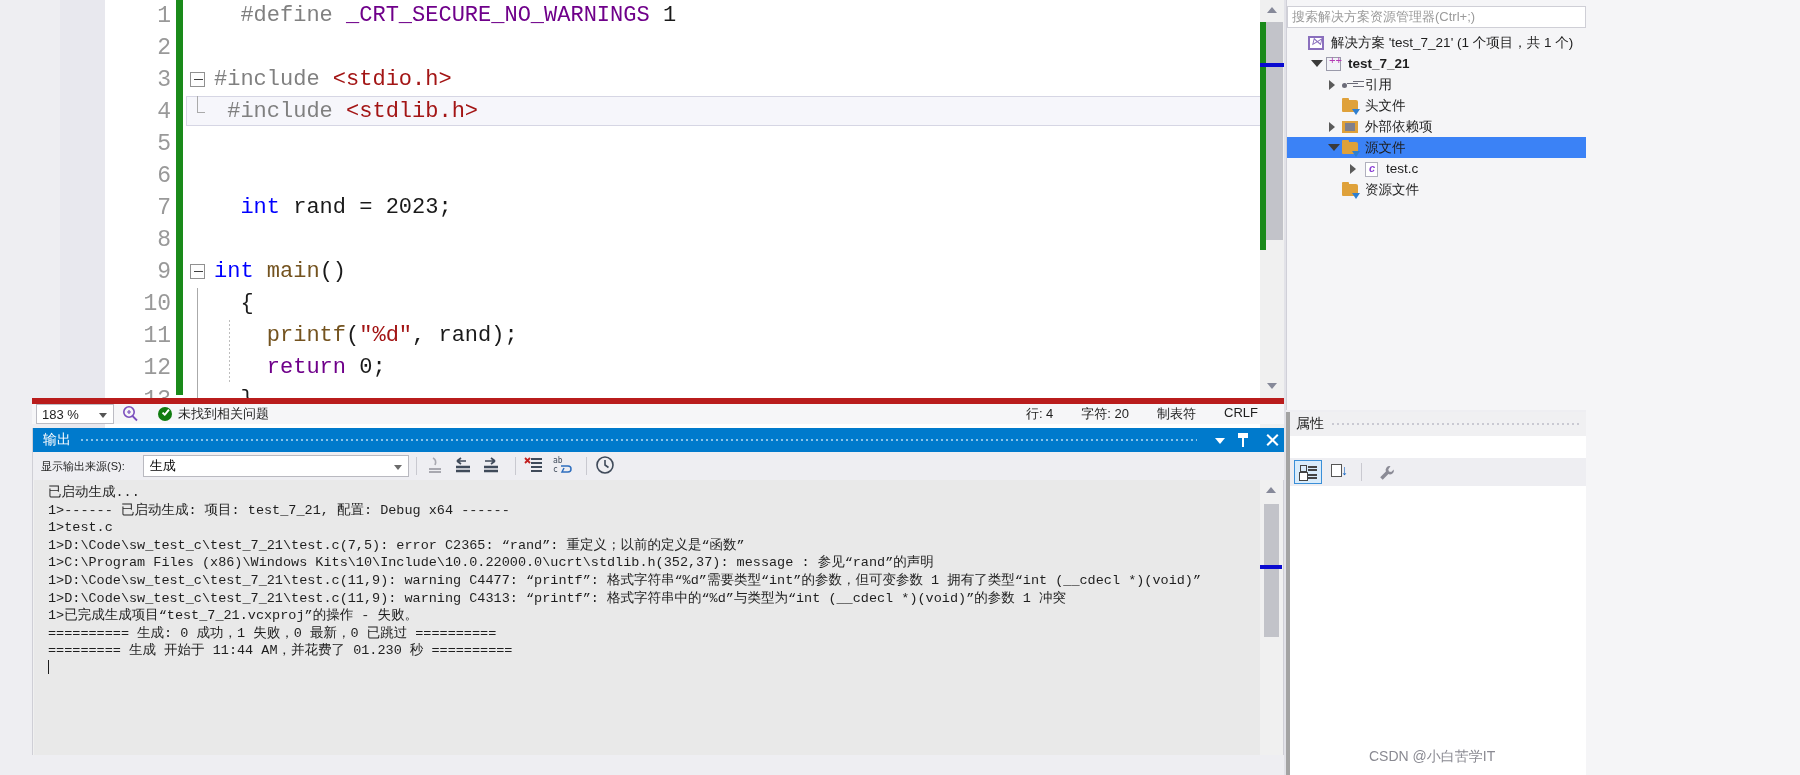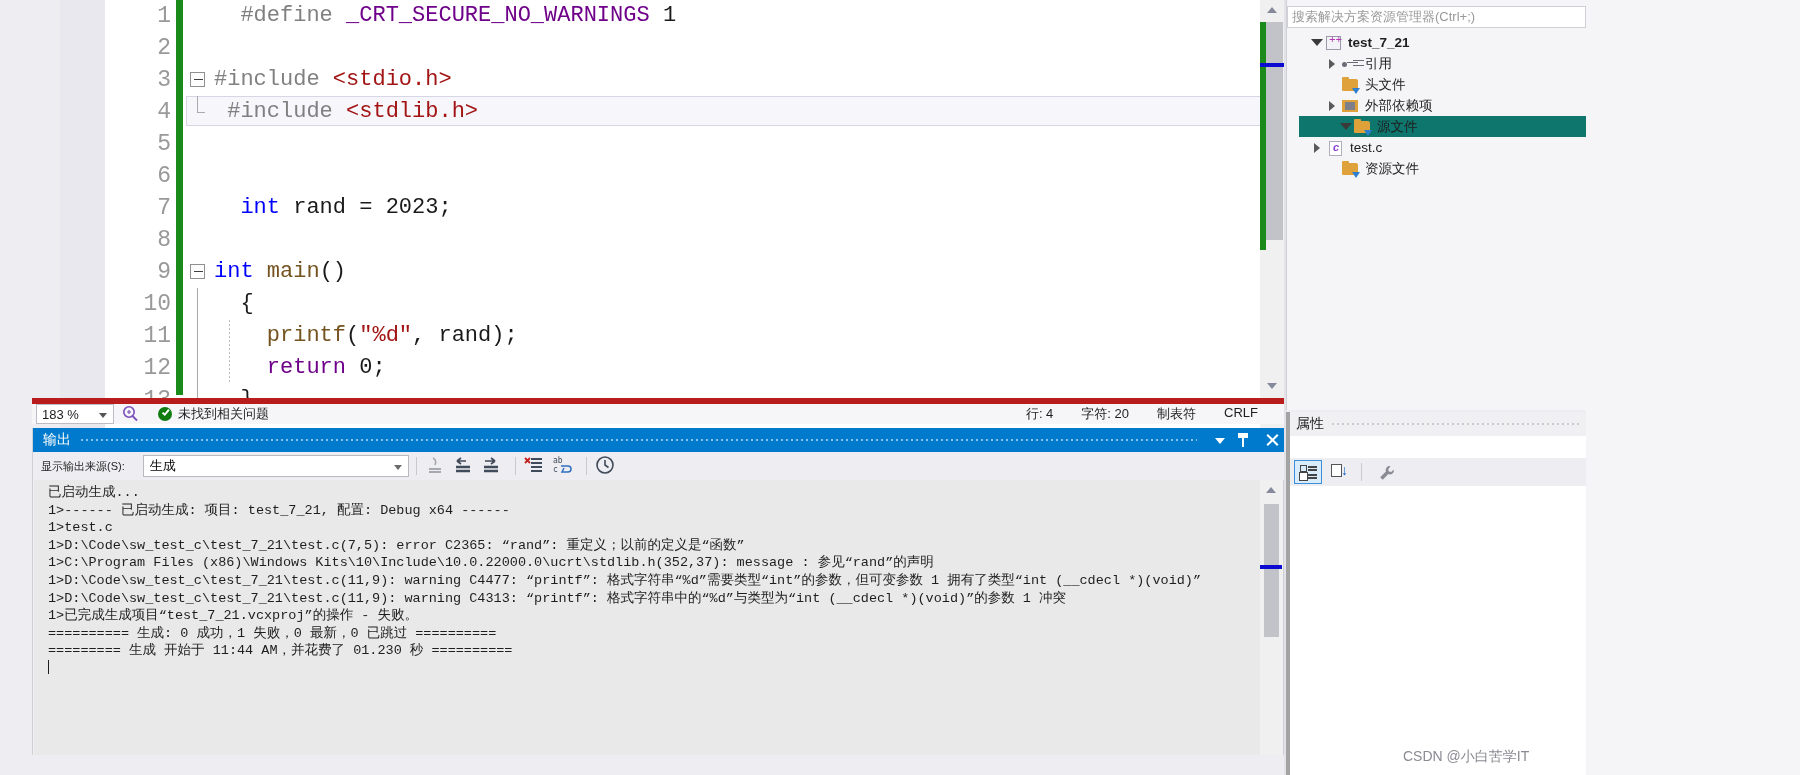--- a/index.html
+++ b/index.html
@@ -142,21 +142,21 @@
   .os-mark { position:absolute; left:0px; top:85px; width:22px; height:4px; background:#0a0ad0; }
 
   
   .se-panel { position:absolute; left:1286px; top:0; width:300px; height:410px; background:#f5f5f7;
               border-left:1px solid #d0d0d8; }
   .se-search { position:absolute; left:0; top:6px; width:299px; height:22px; background:#ffffff;
                border:1px solid #cfcfd6; display:flex; align-items:center;
                font-size:13px; color:#9a9a9a; padding-left:4px; }
   .se-tree { position:absolute; left:0; top:32px; width:299px; }
   .se-row { height:21px; display:flex; align-items:center; font-size:13.5px; color:#1e1e1e; white-space:nowrap; }
-  .se-row.sel { background:#0f766e;margin-left:12px; }
+  .se-row.sel { background:#3b82f6; }
   .se-row .tw { width:16px; height:21px; position:relative; flex:0 0 16px; }
   .tri-r { position:absolute; left:4px; top:6px; width:0;height:0;
     border-top:5px solid transparent;border-bottom:5px solid transparent;border-left:6px solid #5a5a5a; }
   .tri-d { position:absolute; left:3px; top:7px; width:0;height:0;
     border-left:6px solid transparent;border-right:6px solid transparent;border-top:7px solid #3a3a3a; }
   .se-ico { width:19px; height:16px; margin-right:5px; position:relative; flex:0 0 19px; }
   .folder { position:absolute; left:1px; top:2px; width:16px; height:12px; background:#dfa13a; border-radius:1px 2px 2px 1px; }
   .folder::before { content:""; position:absolute; left:0; top:-2px; width:7px; height:3px; background:#dfa13a; border-radius:1px; }
   .funnel { position:absolute; right:0px; bottom:-1px; width:0;height:0;
     border-left:4px solid transparent;border-right:4px solid transparent;border-top:6px solid #2f7fd0; }
@@ -194,21 +194,21 @@
     box-shadow:0 3px 0 0 #444, 0 8px 0 0 #444, 0 11px 0 0 #444; }
   .ico-az { position:absolute; left:5px; top:4px; width:16px; height:15px; }
   .ico-az::before { content:""; position:absolute;left:0;top:0;width:9px;height:11px;border:1px solid #555;background:#fff; }
   .ico-az::after { content:"\2193"; position:absolute; right:-1px; top:-2px; color:#1565c0; font-size:14px; font-weight:bold; }
 
   
   .far-right { position:absolute; left:1586px; top:0; width:214px; height:775px; background:#f5f5f7; }
   .vsplit { position:absolute; left:1284px; top:0; width:2px; height:775px; background:#e2e2e8; }
 
   
-  .watermark { position:absolute; left:1403px; top:748px; font-size:14px; color:#8a8a92;
+  .watermark { position:absolute; left:1369px; top:748px; font-size:14px; color:#8a8a92;
                font-family:"Liberation Sans", sans-serif; }
 
   
   .bottomstrip { position:absolute; left:0; top:755px; width:1284px; height:20px; background:#eeeef2; }
 </style>
 </head>
 <body>
 
 <div id="root">
 
@@ -356,20 +356,27 @@
     </div>
   </div>
 
   <div class="vsplit"></div>
 
   <div class="se-panel">
     <div class="se-search">
       <span id="se-search-text">搜索解决方案资源管理器(Ctrl+;)</span>
     </div>
     <div class="se-tree" id="se-tree">
+        <div class="se-row" style="padding-left: 4px;">
+          <span class="tw"></span>
+          <span class="se-ico">
+            <i class="ico-sln"></i>
+          </span>
+          <span class="se-label">解决方案 'test_7_21' (1 个项目，共 1 个)</span>
+        </div>
         <div class="se-row" style="padding-left: 21px;">
           <span class="tw">
             <i class="tri-d"></i>
           </span>
           <span class="se-ico">
             <i class="ico-proj"></i>
           </span>
           <span class="se-label bold">test_7_21</span>
         </div>
         <div class="se-row" style="padding-left: 38px;">
@@ -401,21 +408,21 @@
         <div class="se-row sel" style="padding-left: 38px;">
           <span class="tw">
             <i class="tri-d"></i>
           </span>
           <span class="se-ico">
             <i class="folder"></i>
             <i class="funnel"></i>
           </span>
           <span class="se-label">源文件</span>
         </div>
-        <div class="se-row" style="padding-left: 23px;">
+        <div class="se-row" style="padding-left: 59px;">
           <span class="tw">
             <i class="tri-r"></i>
           </span>
           <span class="se-ico">
             <i class="ico-c"></i>
           </span>
           <span class="se-label">test.c</span>
         </div>
         <div class="se-row" style="padding-left: 38px;">
           <span class="tw"></span>

